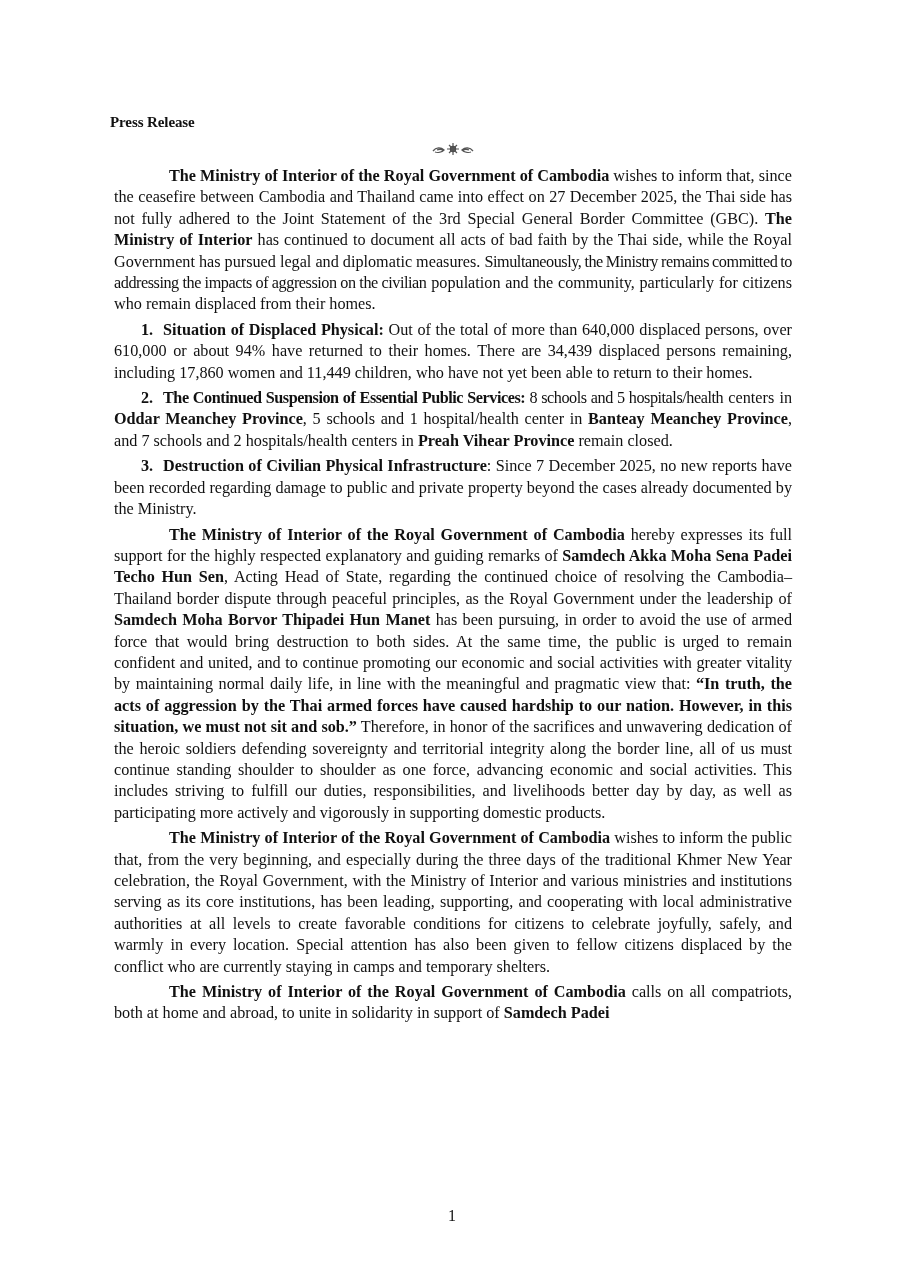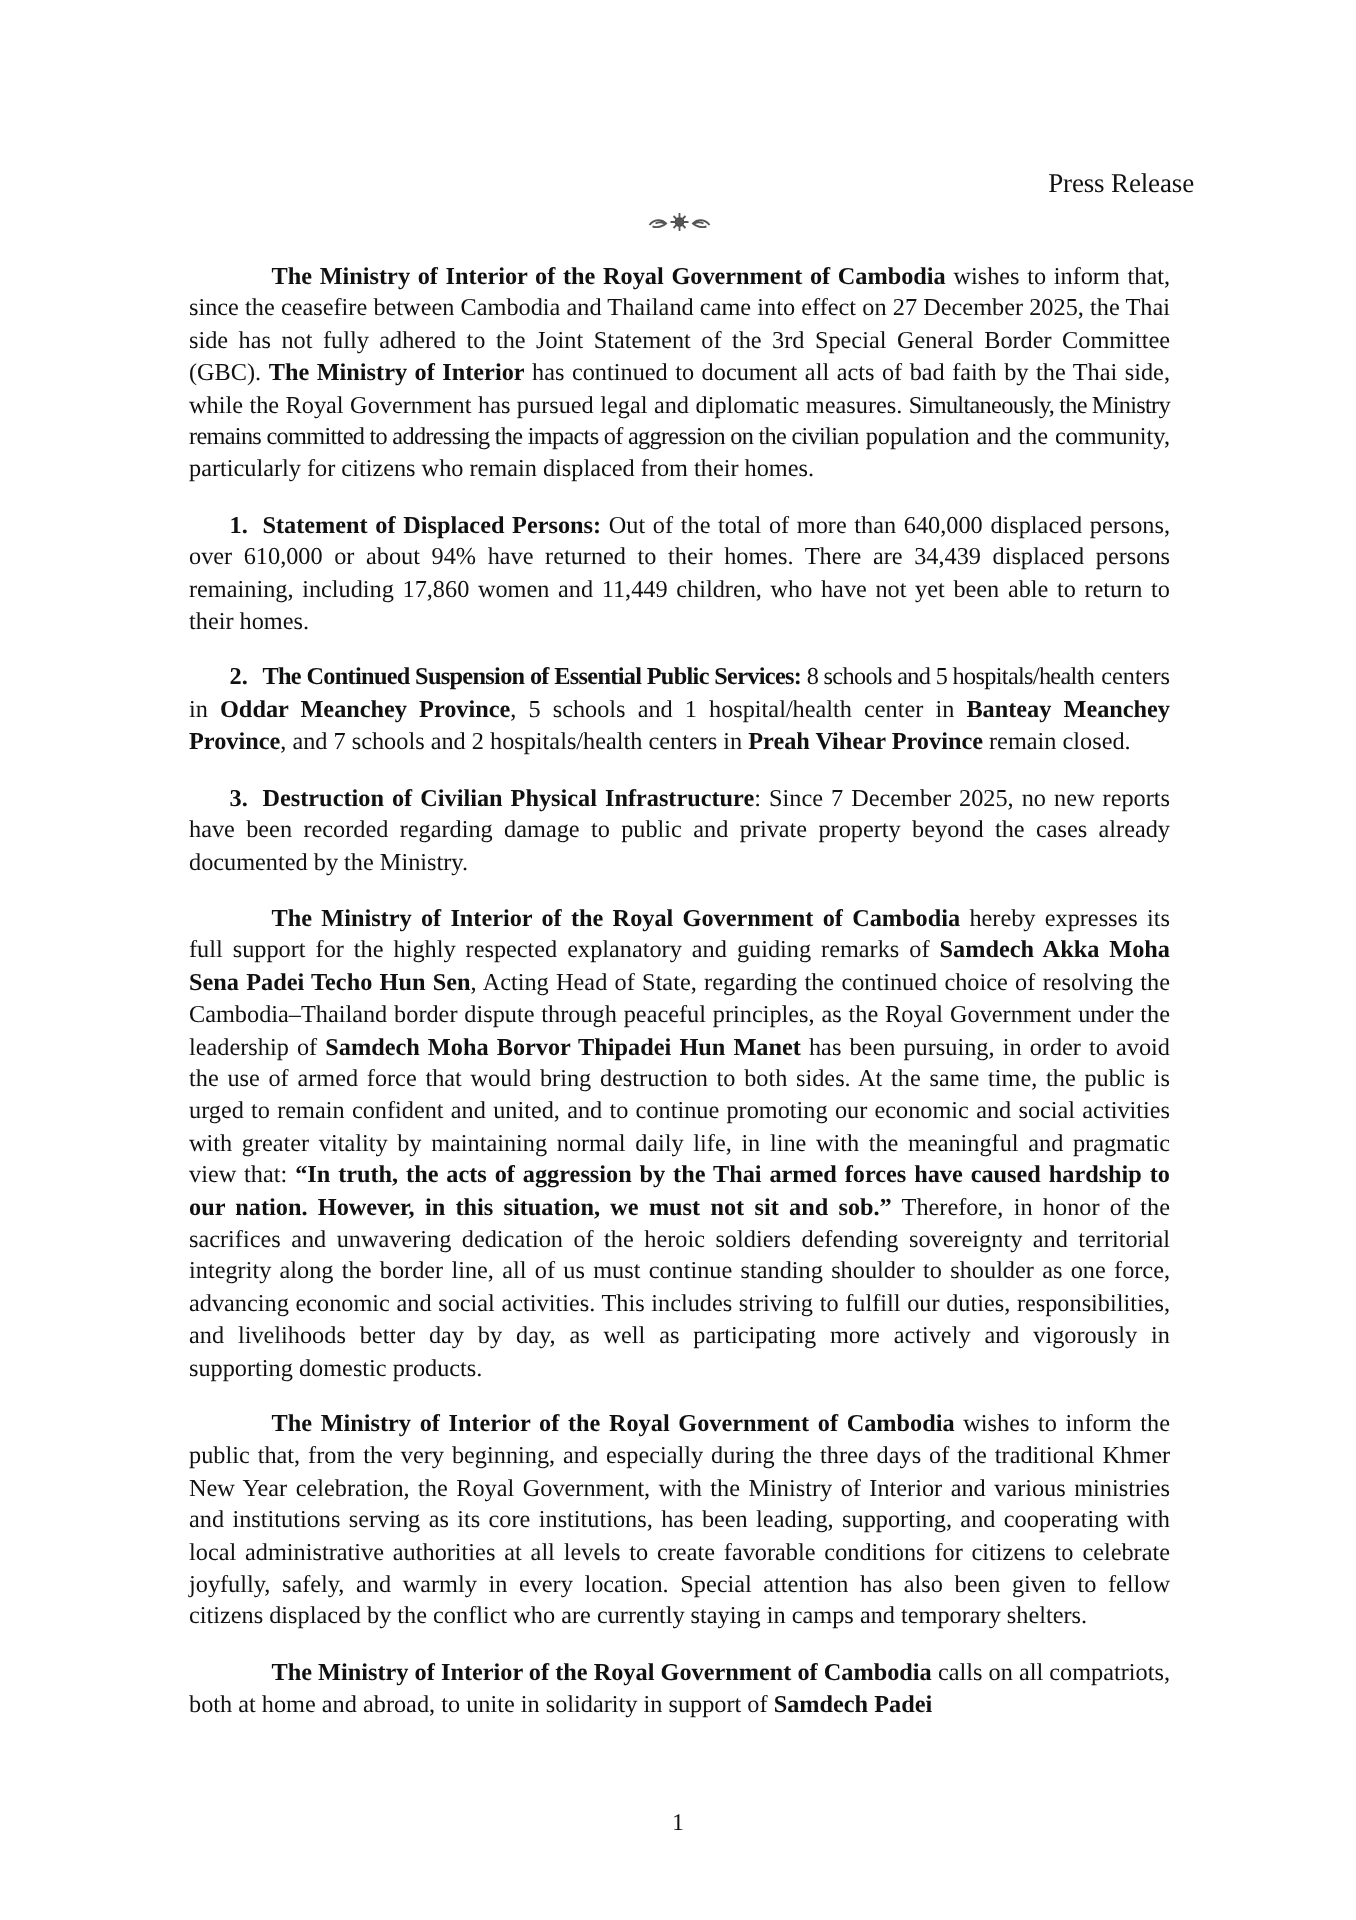--- a/index.html
+++ b/index.html
@@ -15,42 +15,42 @@
       font-family: "Liberation Serif", serif;
       color: #111111;
     }
     .page {
       position: absolute;
       left: 110px;
       top: 112px;
       width: 686px;
     }
     .title-block {
-      text-align: right;
-      font-weight: normal;
-      font-size: 18px;
+      text-align: left;
+      font-weight: bold;
+      font-size: 15px;
       line-height: 20px;
       letter-spacing: -0.1px;
     }
     .title-block div { white-space: nowrap; }
     .ornament {
       text-align: center;
       margin-top: 6px;
       height: 20px;
       line-height: 20px;
     }
     .ornament svg { display: inline-block; vertical-align: middle; }
     .body-text {
       margin-top: 8px;
       font-size: 16.2px;
       line-height: 21.4px;
       text-align: justify;
     }
     .body-text p {
-      margin: 16px;
+      margin: 4px;
       text-indent: 55px;
     }
     .body-text p.item {
       text-indent: 27px;
     }
     .body-text b { font-weight: bold; }
     .num { font-weight: bold; display: inline-block; width: 22px; text-indent: 0; }
     .cond { letter-spacing: -0.45px; word-spacing: -0.6px; }
     .page-number {
       position: absolute;
@@ -80,21 +80,21 @@
   </div>
 
   <div class="body-text">
 
     <p>
       <b>The Ministry of Interior of the Royal Government of Cambodia</b><span> wishes to inform that, since the ceasefire between Cambodia and Thailand came into effect on 27 December 2025, the Thai side has not fully adhered to the Joint Statement of the 3rd Special General Border Committee (GBC). </span><b>The Ministry of Interior</b><span> has continued to document all acts of bad faith by the Thai side, while the Royal Government has pursued legal and diplomatic measures. </span><span class="cond">Simultaneously, the Ministry remains committed to addressing the impacts of aggression on the civilian</span><span> population and the community, particularly for citizens who remain displaced from their homes.</span>
     </p>
 
 
     <p class="item">
-      <span class="num">1.</span><b>Statement of Displaced Persons:</b><span> Out of the total of more than 640,000 displaced persons, over 610,000 or about 94% have returned to their homes. There are 34,439 displaced persons remaining, including 17,860 women and 11,449 children, who have not yet been able to return to their homes.</span>
+      <span class="num">1.</span><b>Situation of Displaced Physical:</b><span> Out of the total of more than 640,000 displaced persons, over 610,000 or about 94% have returned to their homes. There are 34,439 displaced persons remaining, including 17,860 women and 11,449 children, who have not yet been able to return to their homes.</span>
     </p>
 
     <p class="item">
       <span class="num">2.</span><b class="cond">The Continued Suspension of Essential Public Services:</b><span class="cond"> 8 schools and 5 hospitals/health</span><span> centers in </span><b>Oddar Meanchey Province</b><span>, 5 schools and 1 hospital/health center in </span><b>Banteay Meanchey Province</b><span>, and 7 schools and 2 hospitals/health centers in </span><b>Preah Vihear Province</b><span> remain closed.</span>
     </p>
 
     <p class="item">
       <span class="num">3.</span><b>Destruction of Civilian Physical Infrastructure</b><span>: Since 7 December 2025, no new reports have been recorded regarding damage to public and private property beyond the cases already documented by the Ministry.</span>
     </p>
 

